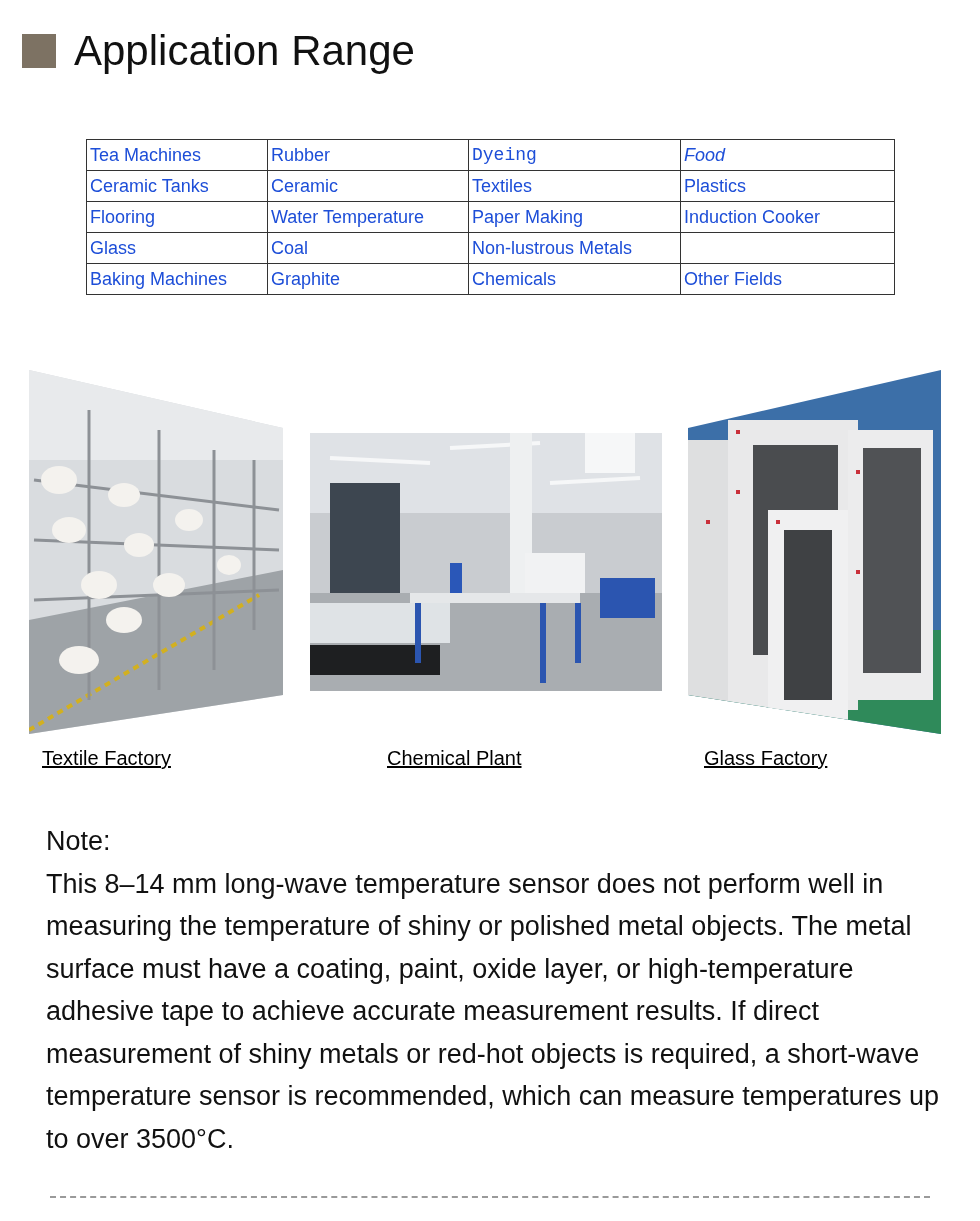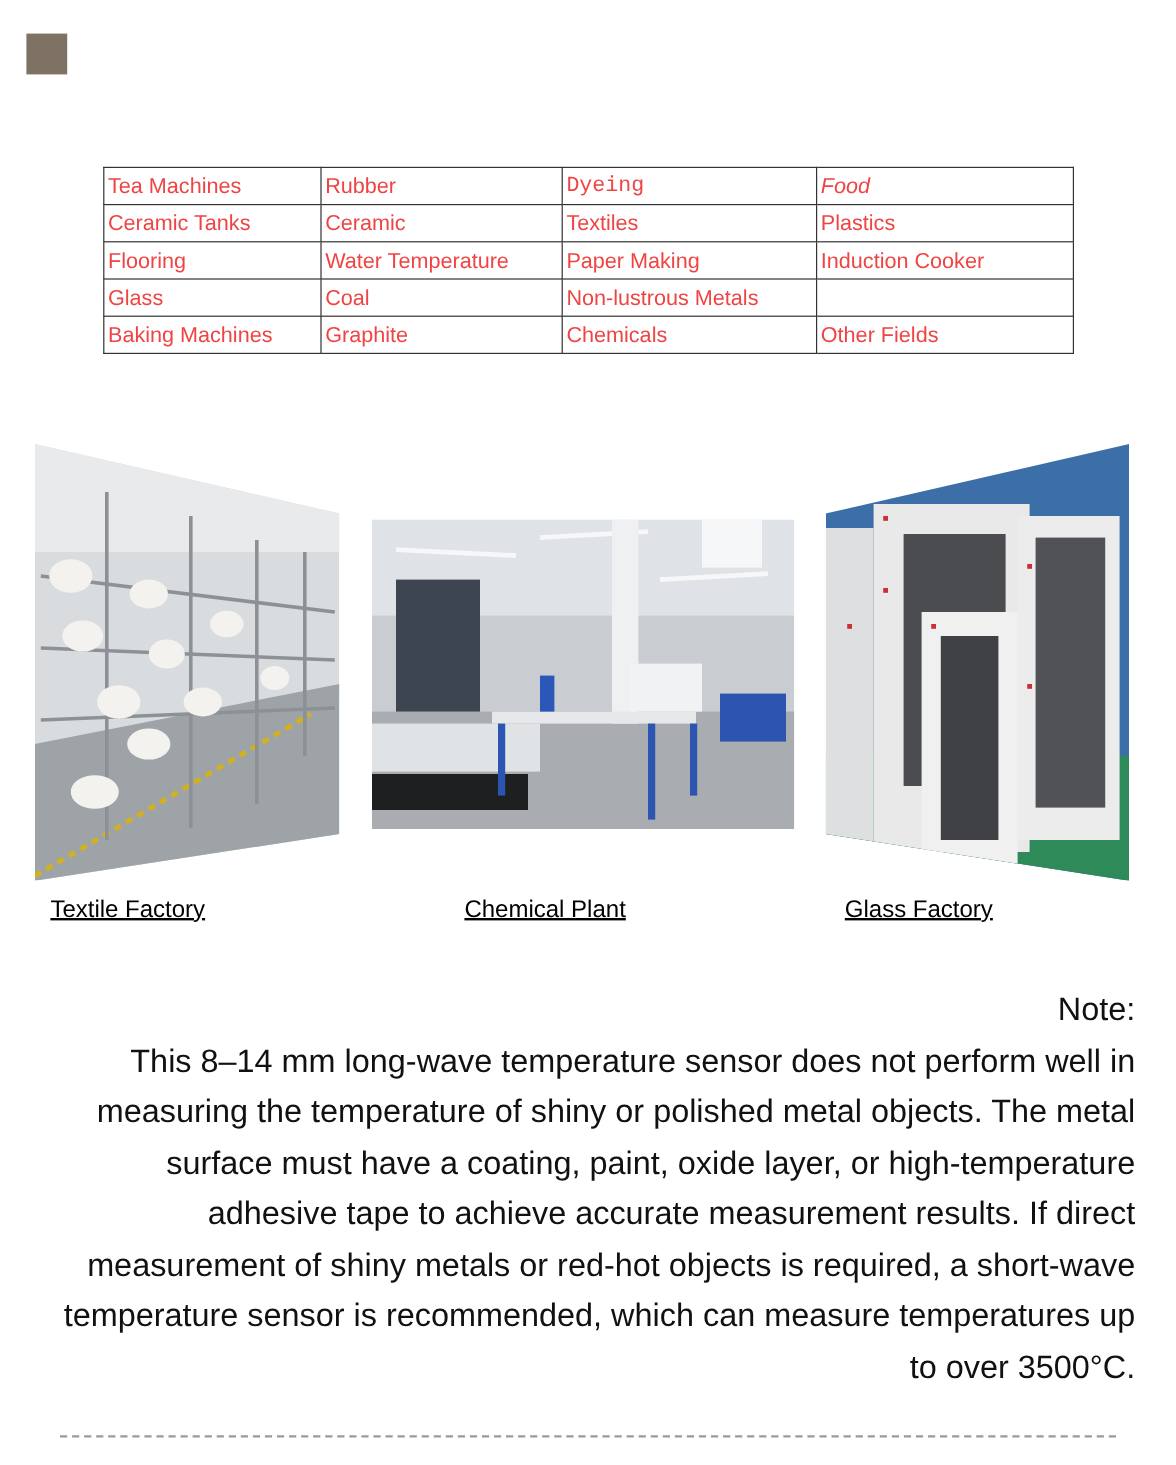--- a/index.html
+++ b/index.html
@@ -5,37 +5,38 @@
   html, body { margin:0; padding:0; background:#ffffff; }
   body { width:980px; height:1221px; position:relative; overflow:hidden;
          font-family:"Liberation Sans", sans-serif; color:#111; }
   .title-wrap { position:absolute; left:22px; top:28px; display:flex; align-items:center; }
   .title-square { width:34px; height:34px; background:#7d7263; margin-right:18px; }
   .title { font-size:42px; line-height:46px; color:#111; letter-spacing:0px; }
 
   table.app { position:absolute; left:86px; top:139px; border-collapse:collapse;
               font-size:18px; }
   table.app td { border:1px solid #333; height:30px; padding:0 3px; vertical-align:middle;
-                 white-space:nowrap; color:#ef4444;margin-left:16px; }
+                 white-space:nowrap; color:#1d4ed8;margin-left:16px; }
   td.c0 { width:174px; } td.c1 { width:194px; } td.c2 { width:205px;font-family:Liberation Mono, monospace; } td.c3 { width:207px;font-style:italic; }
 
   .photo { position:absolute; overflow:hidden; }
   .photo svg { display:block; }
   .caption { position:absolute; font-size:20px; color:#000000; white-space:nowrap;text-decoration:underline; }
 
-  .note { position:absolute; left:46px; top:820px; width:900px; font-size:27px; line-height:42.5px; color:#111;text-align:right; }
+  .note { position:absolute; left:46px; top:820px; width:900px; font-size:27px; line-height:42.5px; color:#111; }
   .note p { margin:0; }
   .divider { position:absolute; left:50px; top:1196px; width:880px; height:0;
              border-top:2px dashed #9a9a9a; }
 </style>
 </head>
 <body>
 
 <div class="title-wrap">
   <div class="title-square"></div>
+  <div class="title">Application Range</div>
 </div>
 
 <table class="app">
   <tbody>
       <tr>
     <td class="c0">Tea Machines</td>
     <td class="c1">Rubber</td>
     <td class="c2">Dyeing</td>
     <td class="c3">Food</td>
   </tr>

